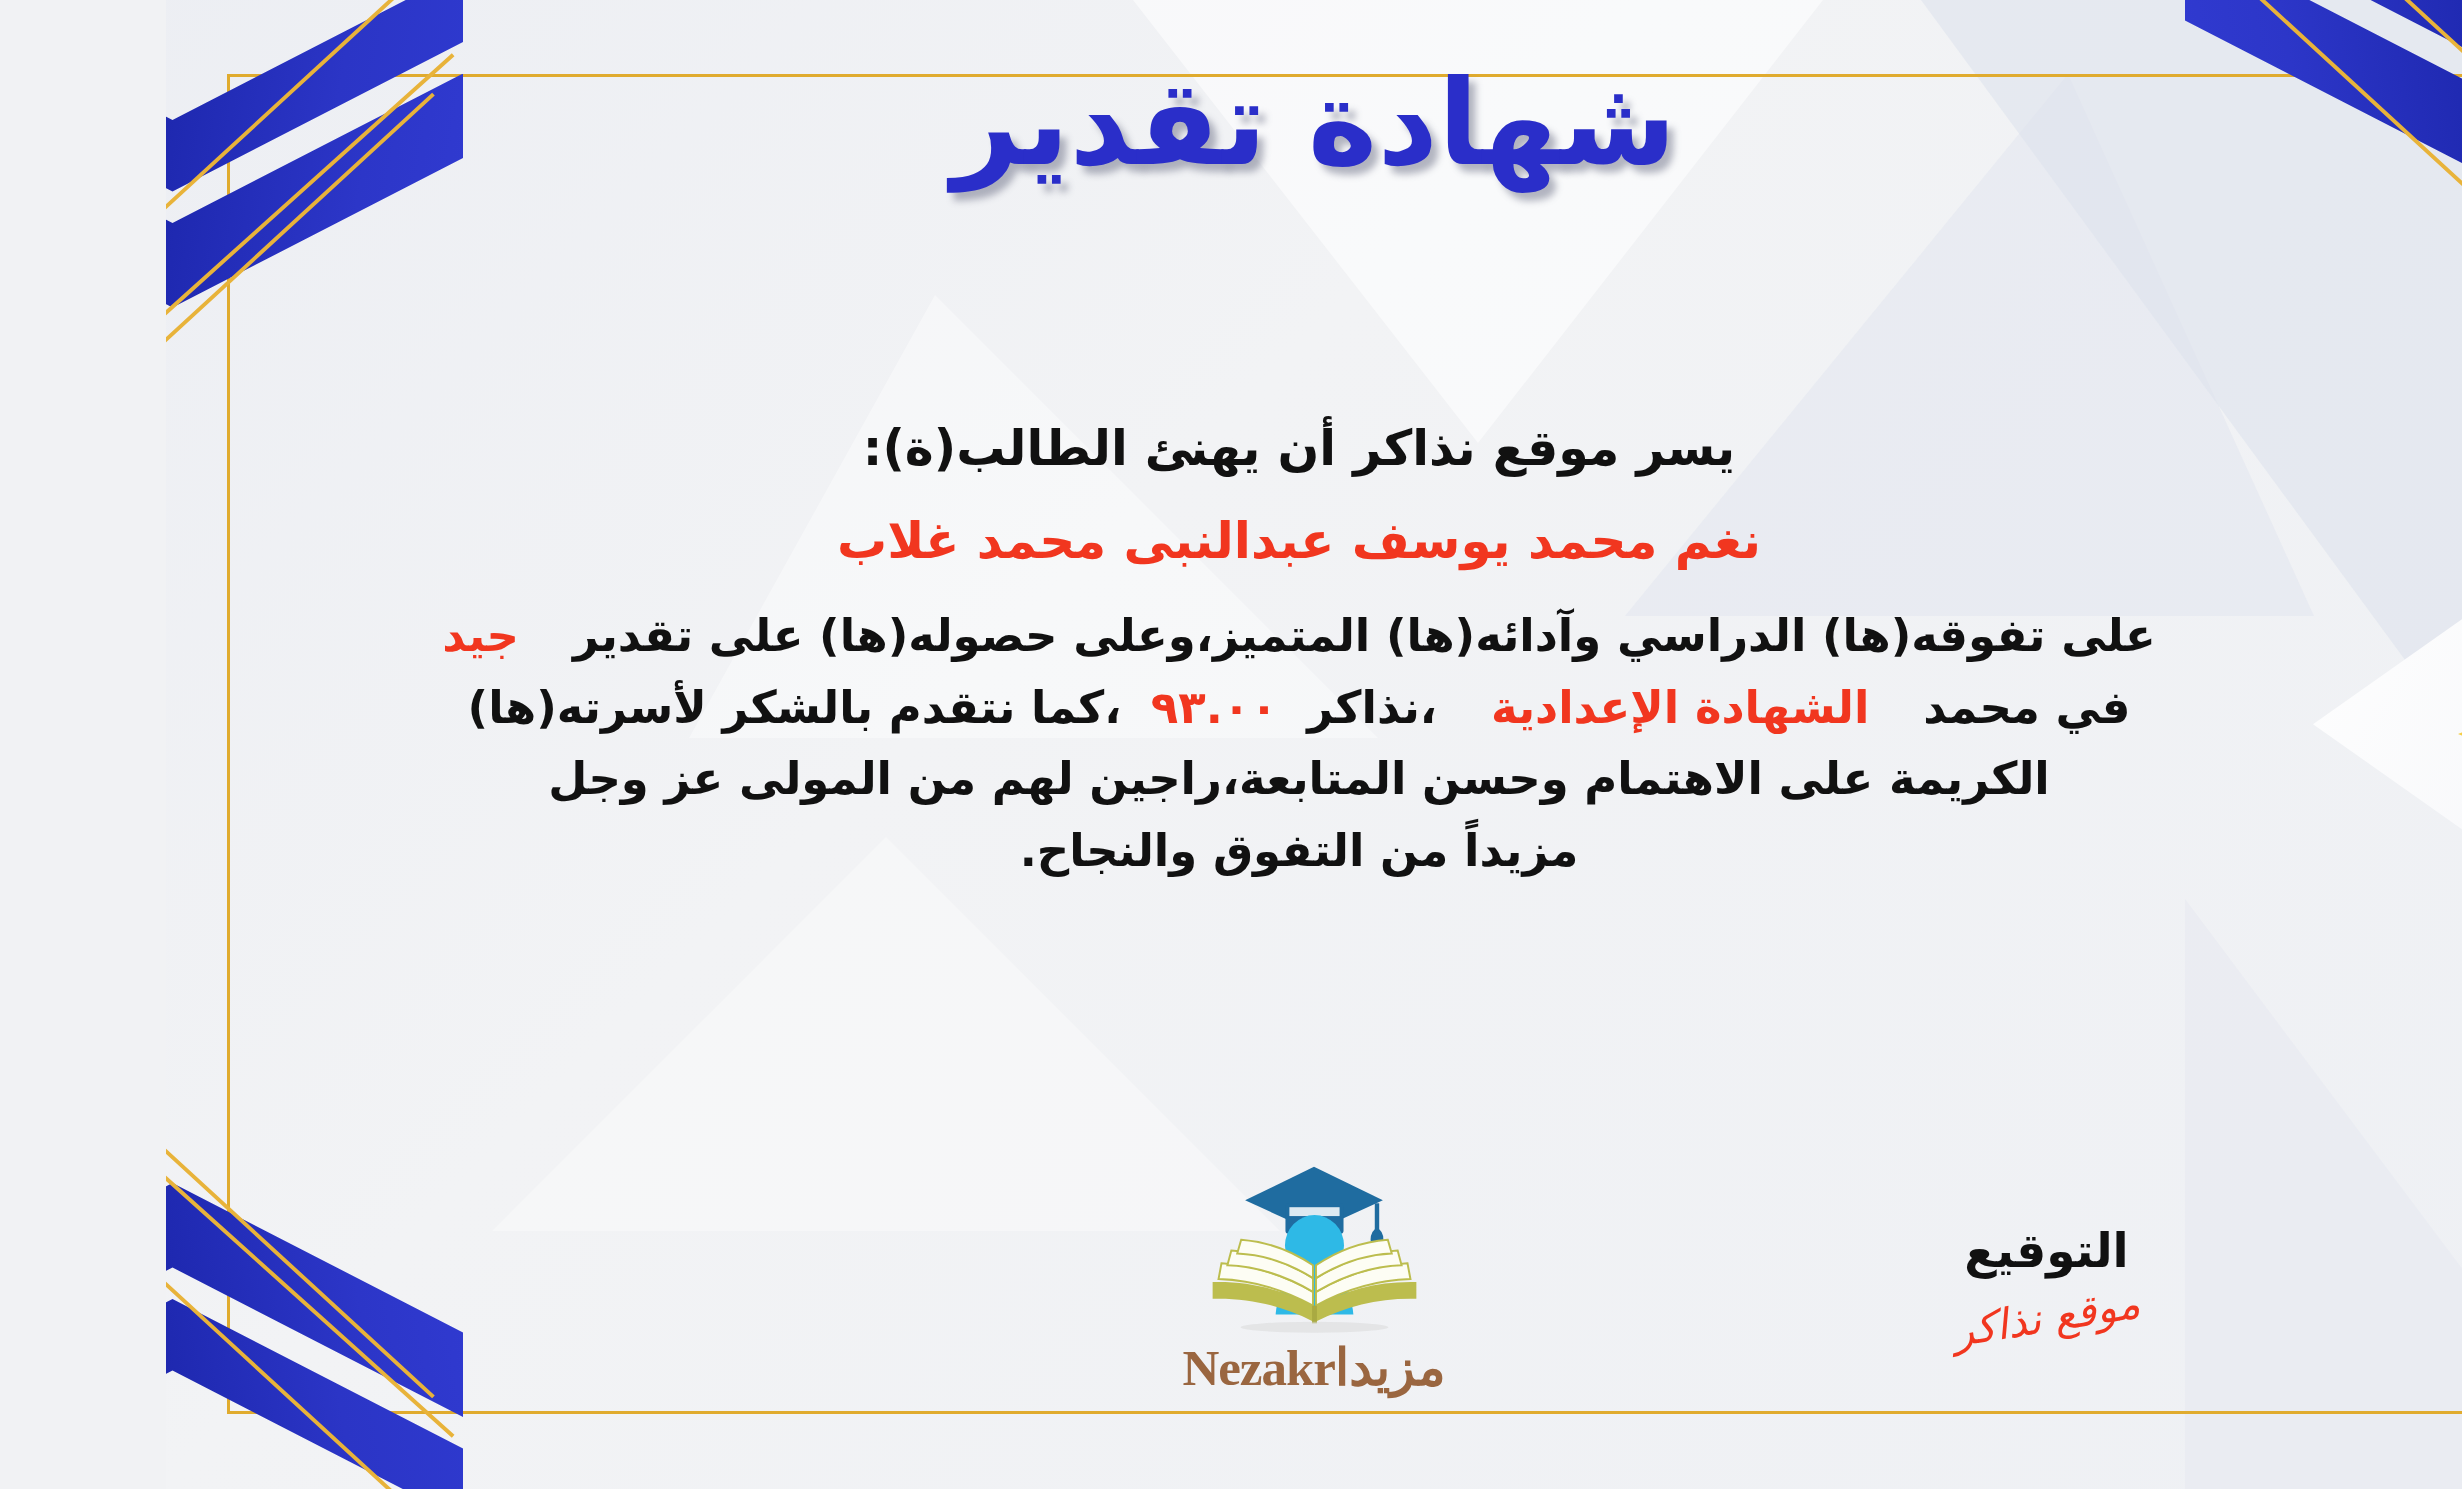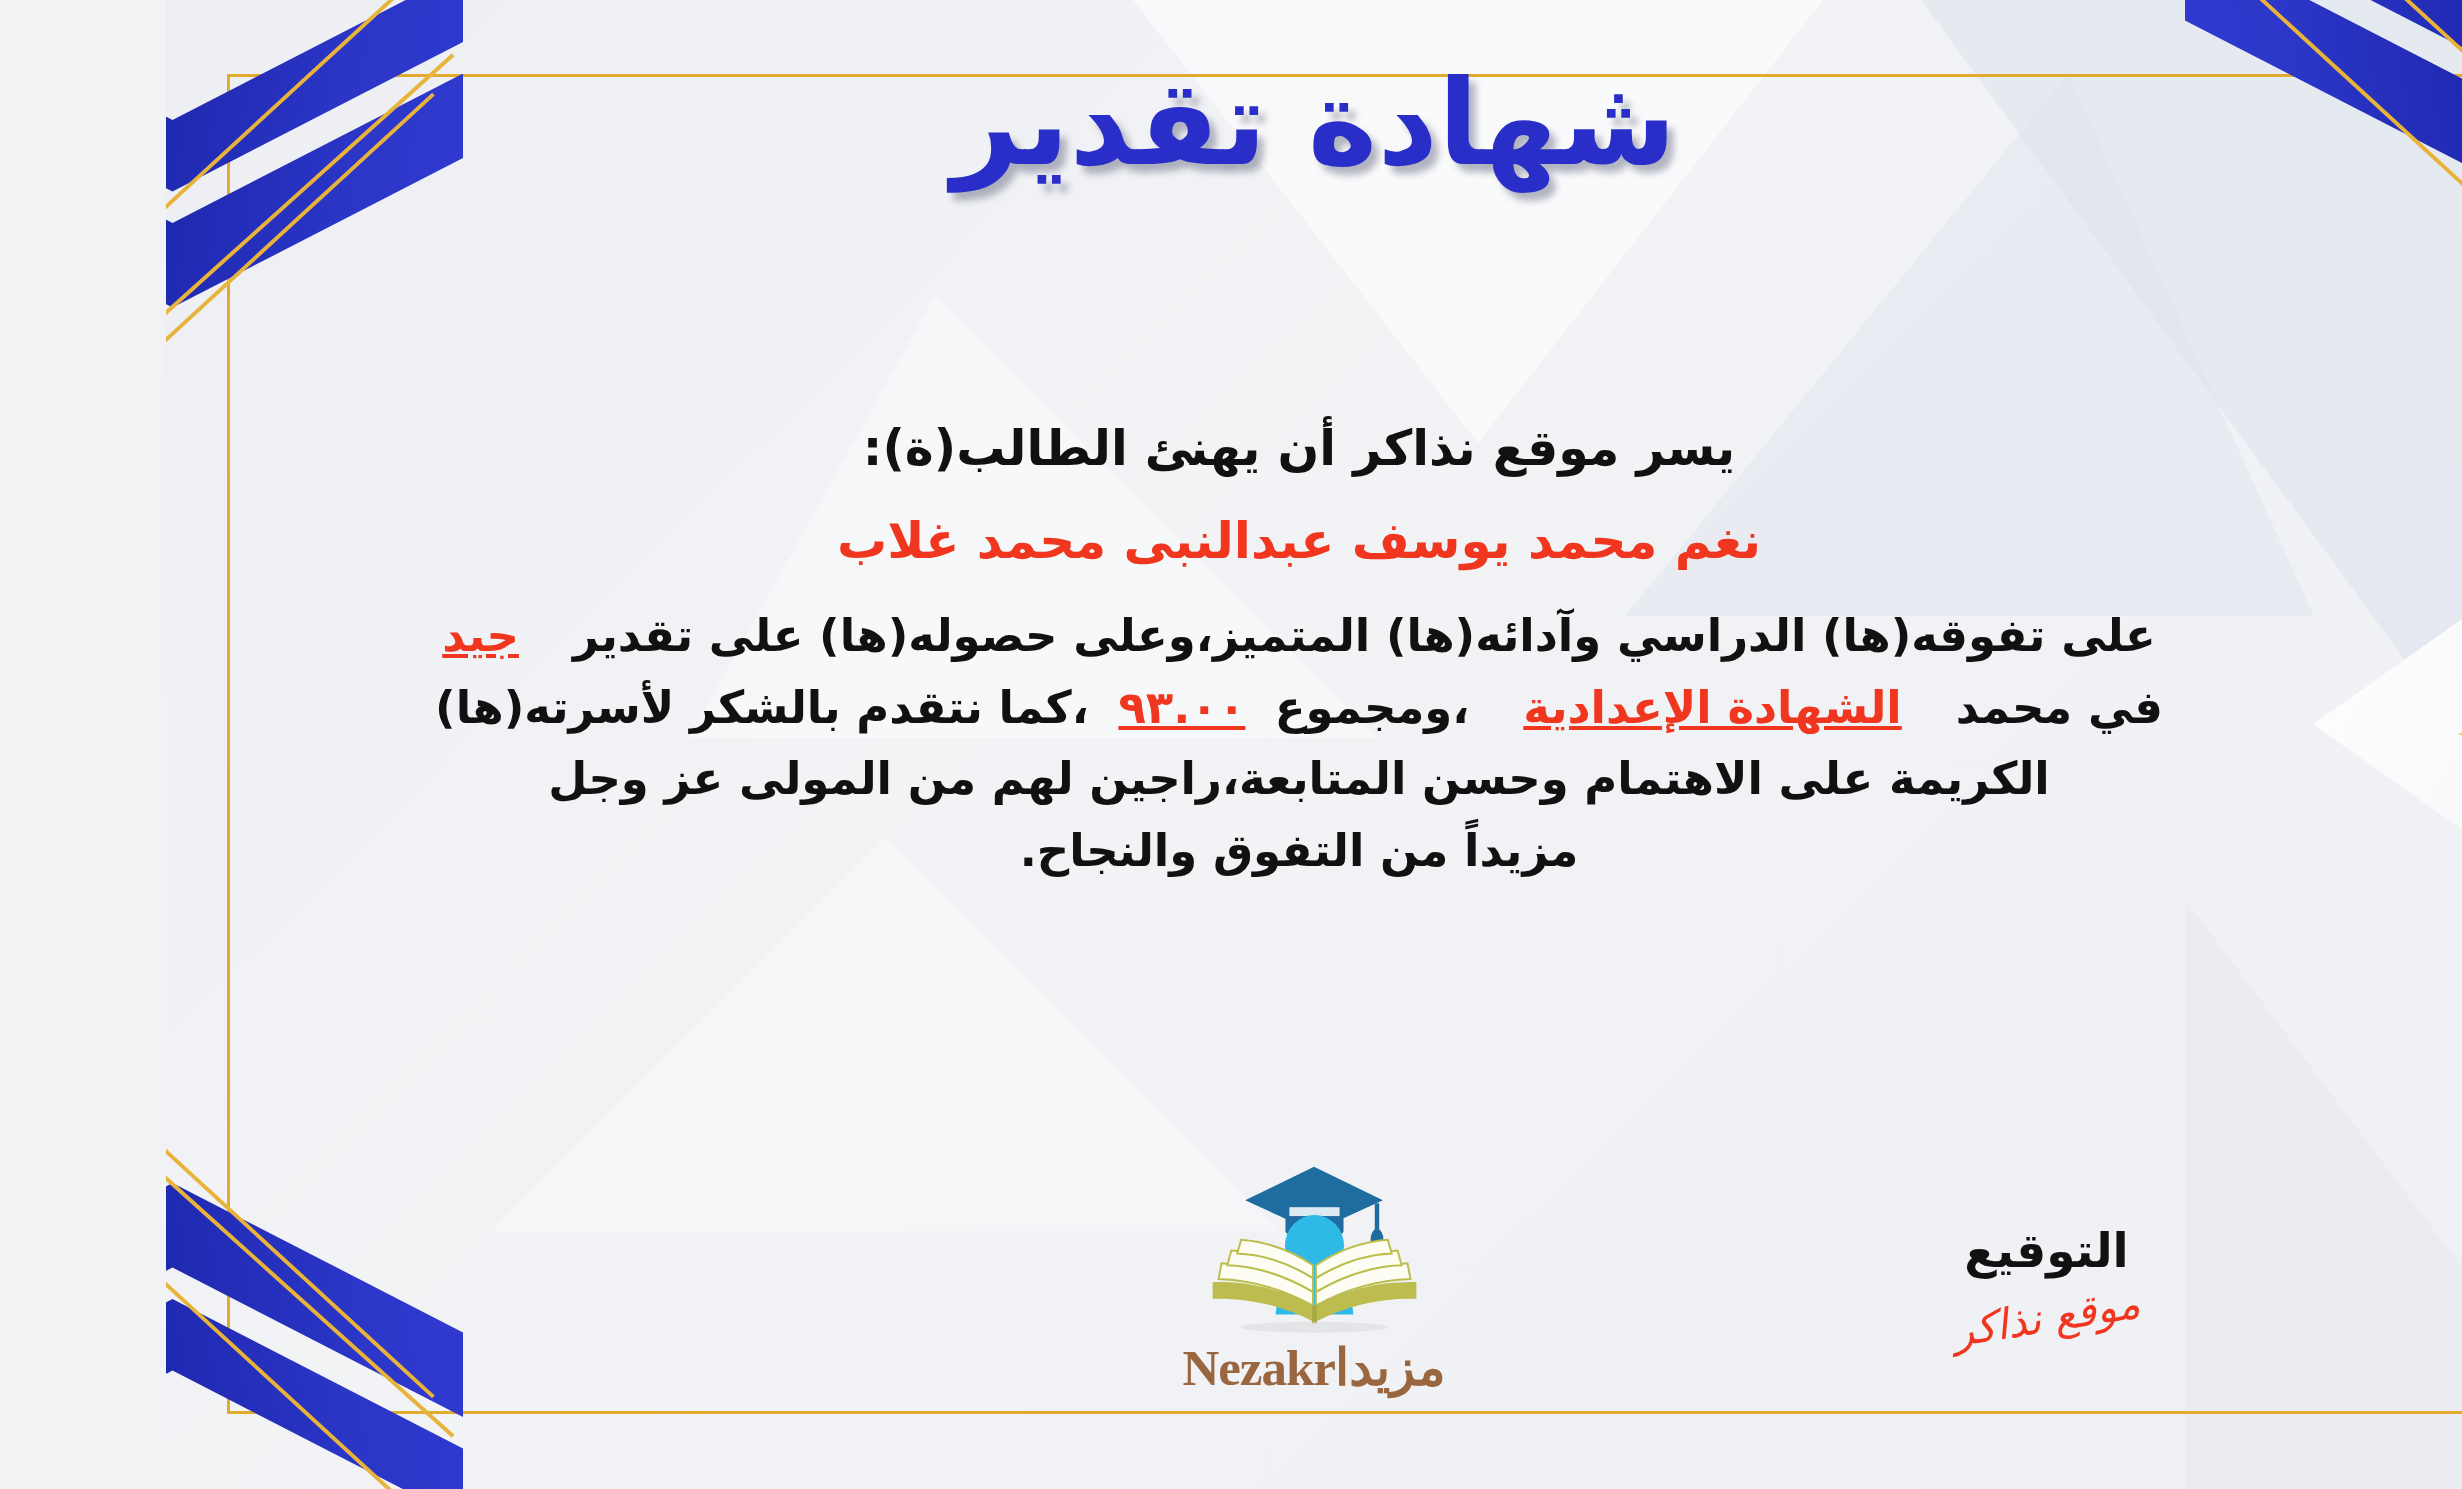--- a/index.html
+++ b/index.html
@@ -119,21 +119,21 @@
   }
   .line-intro{font-size:49px;margin-bottom:22.7px;}
   .line-name{
     color:#f1361f;
     font-size:50px;
     font-weight:700;
     margin-bottom:26.6px;
     letter-spacing:2px;
   }
   .line-para{font-size:45px;margin-bottom:7.9px;}
-  .hl{color:#f1361f;text-decoration:underline;}
+  .hl{color:#f1361f;}
   .sp{display:inline-block;width:54px;}
   .sp-sm{display:inline-block;width:29.5px;}
 
   
   .signature-area{
     position:absolute;right:404px;bottom:148px;width:355px;text-align:center;
   }
   .sig-label{
     font-size:47px;font-weight:700;color:#111;direction:rtl;
     margin-bottom:14.8px;
@@ -222,21 +222,21 @@
 
       <p class="line line-intro">يسر موقع نذاكر أن يهنئ الطالب(ة):</p>
 
       <p class="line line-name">نغم محمد يوسف عبدالنبى محمد غلاب</p>
 
       <p class="line line-para">
         <span>على تفوقه(ها) الدراسي وآدائه(ها) المتميز،وعلى حصوله(ها) على تقدير</span><span class="sp"></span><span class="hl">جيد</span>
       </p>
 
       <p class="line line-para">
-        <span>في محمد</span><span class="sp"></span><span class="hl">الشهادة الإعدادية</span><span class="sp"></span><span>،ومجموع</span><span class="sp-sm"></span><span class="hl">٩٣.٠٠</span><span class="sp-sm"></span><span>،كما نتقدم بالشكر لأسرته(ها)</span>
+        <span>في محمد</span><span class="sp"></span><span class="hl">الشهادة الإعدادية</span><span class="sp"></span><span>،نذاكر</span><span class="sp-sm"></span><span class="hl">٩٣.٠٠</span><span class="sp-sm"></span><span>،كما نتقدم بالشكر لأسرته(ها)</span>
       </p>
 
       <p class="line line-para">الكريمة على الاهتمام وحسن المتابعة،راجين لهم من المولى عز وجل</p>
 
       <p class="line line-para">مزيداً من التفوق والنجاح.</p>
 
     </div>
 
     <div class="signature-area">
       <div class="sig-label">التوقيع</div>

